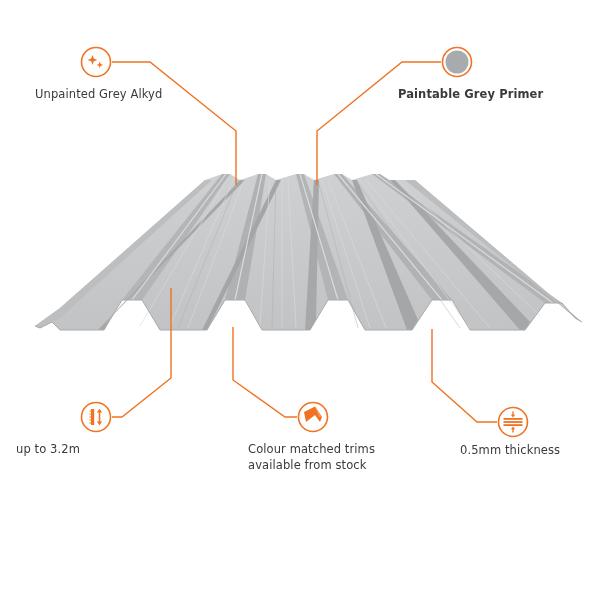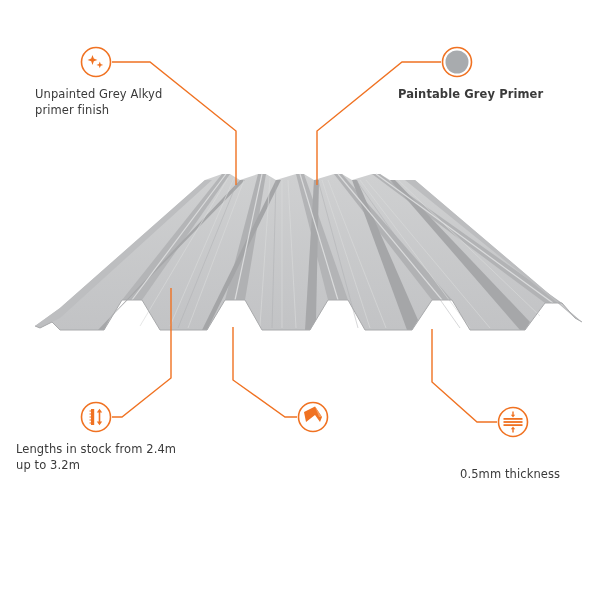--- a/index.html
+++ b/index.html
@@ -86,21 +86,20 @@
 
   <div class="icon" style="left:80px;top:46px;">
     <svg viewBox="0 0 32 32">
       <circle cx="16" cy="16" r="14.5" fill="#fff" stroke="#F07222" stroke-width="1.6"></circle>
       <path d="M12.5 9 L13.8 12.6 L17.4 14 L13.8 15.3 L12.5 19 L11.2 15.3 L7.6 14 L11.2 12.6 Z" fill="#F07222"></path>
       <path d="M19.8 15.5 L20.7 18 L23.2 18.9 L20.7 19.8 L19.8 22.3 L18.9 19.8 L16.4 18.9 L18.9 18 Z" fill="#F07222"></path>
     </svg>
   </div>
   <div class="label" style="left:35px;top:86px;">
     <div>Unpainted Grey Alkyd</div>
-    <div>primer finish</div>
   </div>
 
   <div class="icon" style="left:441px;top:46px;">
     <svg viewBox="0 0 32 32">
       <circle cx="16" cy="16" r="14.5" fill="#fff" stroke="#F07222" stroke-width="1.6"></circle>
       <circle cx="16" cy="16" r="11.5" fill="#A8ABAE"></circle>
     </svg>
   </div>
   <div class="label" style="left:398px;top:86px;font-weight:bold;">
     <div>Paintable Grey Primer</div>
@@ -116,43 +115,46 @@
         <line x1="9.5" y1="16" x2="11" y2="16"></line>
           <line x1="9.5" y1="19" x2="11" y2="19"></line>
         <line x1="9.5" y1="22" x2="11" y2="22"></line>
       </g>
       <line x1="19.5" y1="9.5" x2="19.5" y2="22.5" stroke="#F07222" stroke-width="1.6"></line>
       <path d="M16.8 11.5 L19.5 7.8 L22.2 11.5 Z" fill="#F07222"></path>
       <path d="M16.8 20.5 L19.5 24.2 L22.2 20.5 Z" fill="#F07222"></path>
     </svg>
   </div>
   <div class="label" style="left:16px;top:441px;">
-    <div>Lengths in stock from 2.4m</div>
     <div>up to 3.2m</div>
   </div>
 
   <div class="icon" style="left:297px;top:401px;">
     <svg viewBox="0 0 32 32">
       <circle cx="16" cy="16" r="14.5" fill="#fff" stroke="#F07222" stroke-width="1.6"></circle>
       <path d="M7 11 L18 5.5 L25 16 L23 21 L18 14 L9 21 Z" fill="#F07222"></path>
       <path d="M18 5.5 L25 16 L22 16 Z" fill="#F59A5C"></path>
     </svg>
+  </div>
+  <div class="label" style="left:248px;top:441px;">
+    <div>Colour matched trims</div>
+    <div>available from stock</div>
   </div>
 
   <div class="icon" style="left:497px;top:406px;">
     <svg viewBox="0 0 32 32">
       <circle cx="16" cy="16" r="14.5" fill="#fff" stroke="#F07222" stroke-width="1.6"></circle>
       <g fill="#F07222">
         <rect x="6.5" y="12" width="19" height="1.8"></rect>
         <rect x="6.5" y="15.1" width="19" height="1.8"></rect>
         <rect x="6.5" y="18.2" width="19" height="1.8"></rect>
       </g>
       <line x1="16" y1="5.5" x2="16" y2="10" stroke="#F07222" stroke-width="1.4"></line>
       <path d="M13.8 8.8 L16 11.6 L18.2 8.8 Z" fill="#F07222"></path>
       <line x1="16" y1="22" x2="16" y2="26.5" stroke="#F07222" stroke-width="1.4"></line>
       <path d="M13.8 23.2 L16 20.4 L18.2 23.2 Z" fill="#F07222"></path>
     </svg>
   </div>
-  <div class="label" style="left:460px;top:442px;margin-top:24px;">
+  <div class="label" style="left:460px;top:442px;">
     <div>0.5mm thickness</div>
   </div>
 
 </div>
 
 </body></html>

